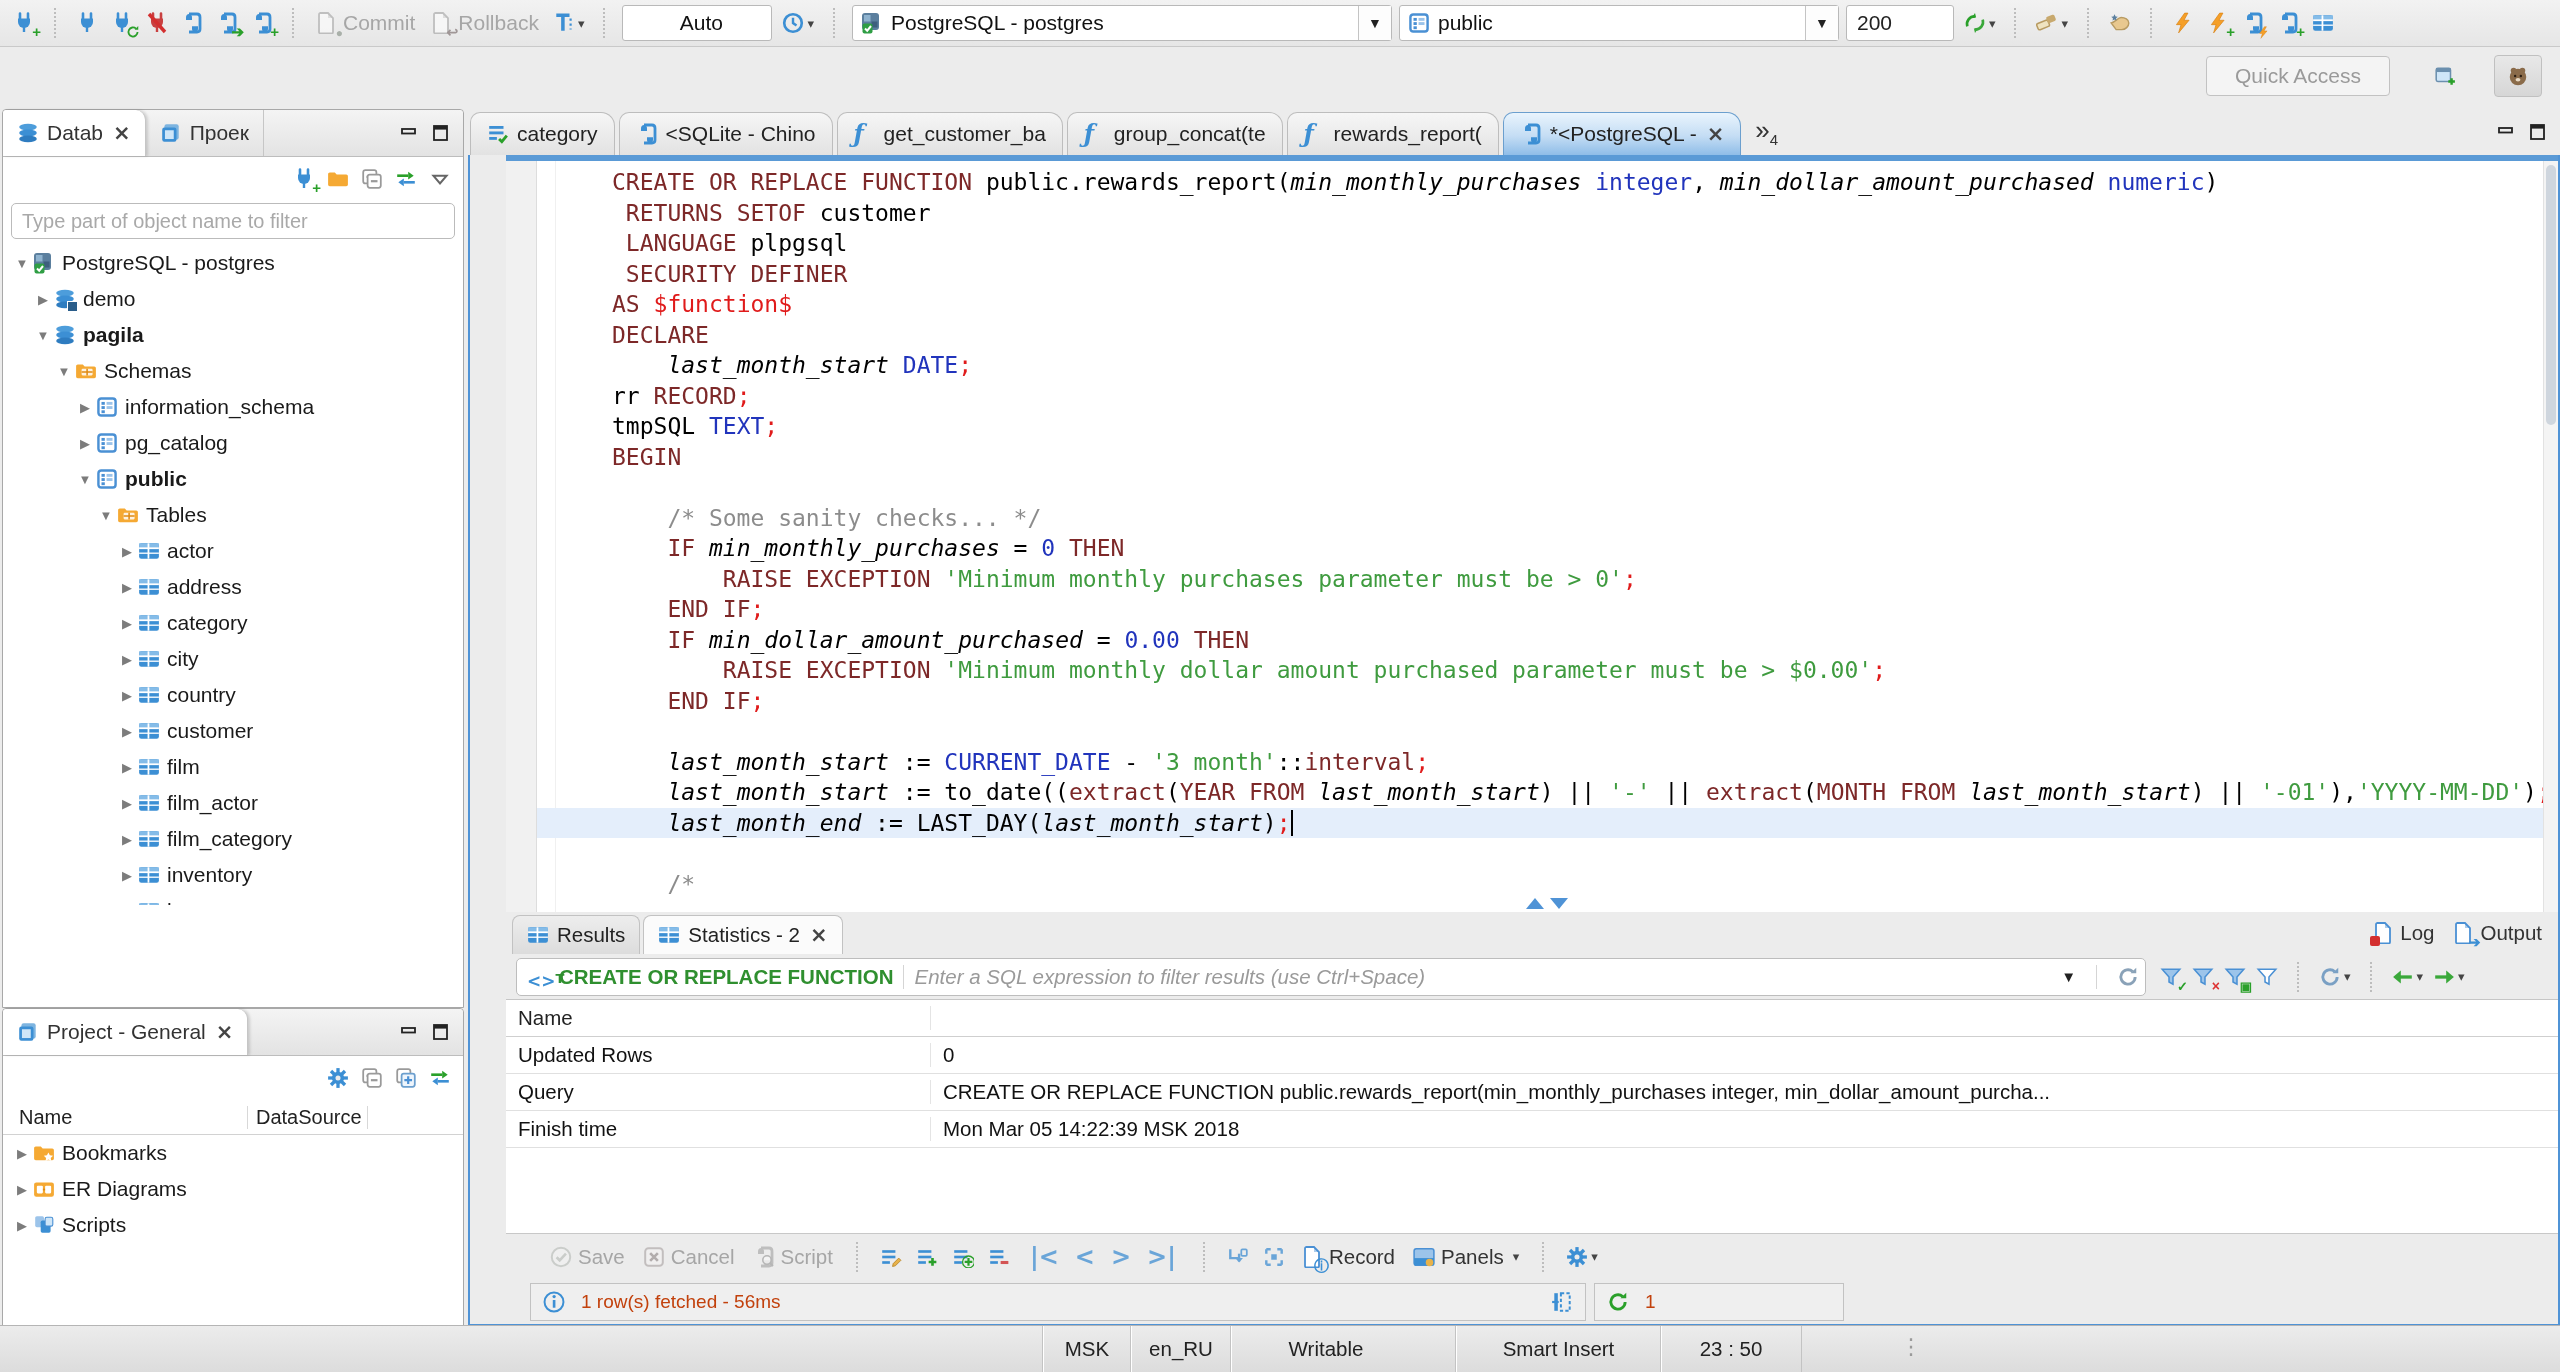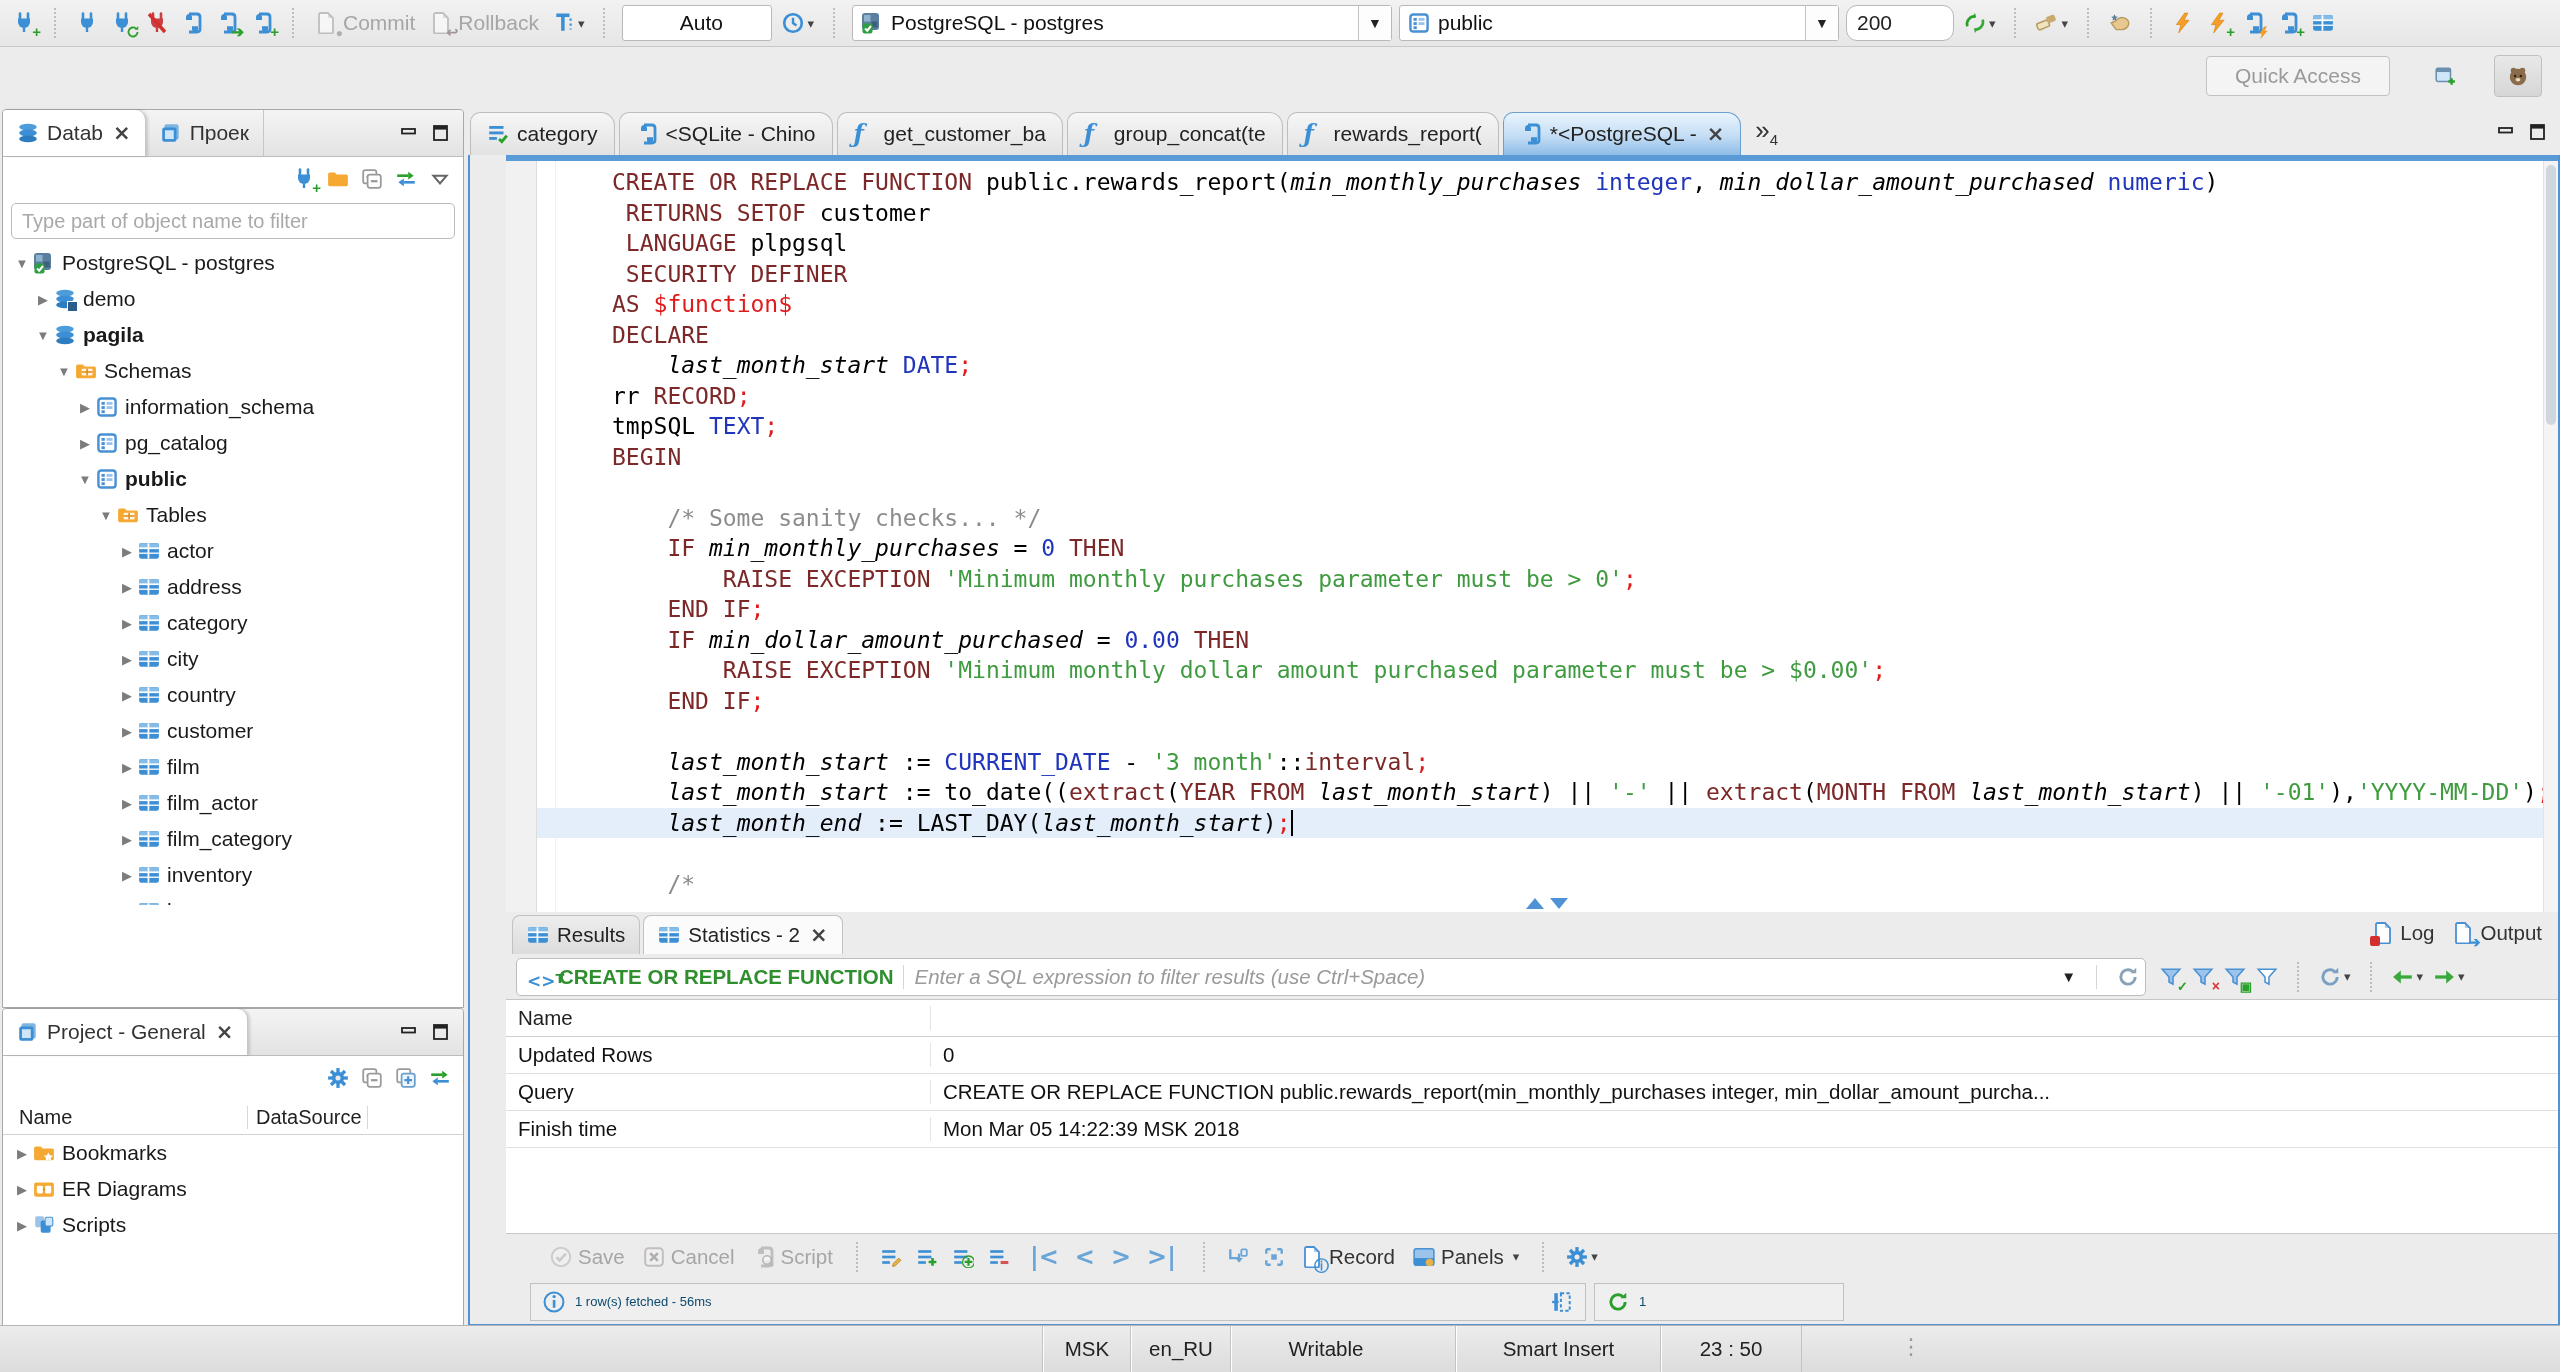--- a/index.html
+++ b/index.html
@@ -16,21 +16,21 @@
        border-bottom:1px solid #c9c9c9;display:flex;align-items:center;padding-left:10px;box-sizing:border-box;gap:7px;}
   .tb2{position:absolute;left:0;top:48px;width:100%;height:61px;background:#ececec;}
   .tbtn{display:flex;align-items:center;gap:6px;background:none;border:none;font:21px "Liberation Sans",sans-serif;color:#333;padding:2px 4px;}
   .tbtn.dis{color:#a6a6a6;}
   .tbtn.dis .ic{opacity:.55;filter:grayscale(.9);}
   .combo{display:flex;align-items:center;height:36px;background:#fff;border:1px solid #b9b9b9;border-radius:3px;
          font-size:21px;color:#111;box-sizing:border-box;padding-left:8px;}
   .combo .arr{width:32px;height:100%;border-left:1px solid #c4c4c4;display:flex;align-items:center;justify-content:center;
               font-size:14px;color:#222;margin-left:auto;background:#fdfdfd;}
   .combo.center{justify-content:center;padding-left:0;}
-  .tinput{height:36px;background:#fff;border:1px solid #b9b9b9;border-radius:11px;font-size:21px;display:flex;align-items:center;padding-left:10px;box-sizing:border-box;}
+  .tinput{height:36px;background:#fff;border:1px solid #b9b9b9;border-radius:3px;font-size:21px;display:flex;align-items:center;padding-left:10px;box-sizing:border-box;}
   .qa{position:absolute;right:170px;top:8px;width:182px;height:38px;border:1px solid #c2c2c2;border-radius:4px;
       color:#9a9a9a;font-size:21px;display:flex;align-items:center;justify-content:center;background:#f4f4f4;margin-left:40px;}
   .persp{position:absolute;top:8px;height:40px;display:flex;align-items:center;gap:10px;}
   .persp .pbtn{width:46px;height:40px;border:1px solid #c0c0c0;border-radius:4px;background:linear-gradient(#e8e8e8,#d6d6d6);
       display:flex;align-items:center;justify-content:center;}
   
   .sidebar{position:absolute;left:0;top:109px;width:466px;bottom:46px;}
   .panel{position:absolute;left:2px;right:2px;background:#fff;border:1px solid #a8a8a8;border-radius:4px 4px 0 0;box-sizing:border-box;}
   .nav-panel{top:0;height:899px;}
   .proj-panel{top:899px;bottom:0;}
@@ -98,21 +98,21 @@
   .ficons{display:flex;align-items:center;gap:10px;margin-left:14px;}
   .rtable{flex:1;background:#fff;border-top:1px solid #c6c6c6;overflow:hidden;font-size:20.5px;}
   .throw{display:flex;height:36px;align-items:center;border-bottom:1px solid #e0e0e0;color:#111;}
   .throw .n{width:425px;padding-left:12px;box-sizing:border-box;border-right:1px solid #e4e4e4;flex:none;}
   .throw .v{flex:1;padding-left:12px;white-space:nowrap;overflow:hidden;}
   .throw.hdr{border-bottom:1px solid #cfcfcf;color:#222;}
   .rtoolbar{height:45px;background:#ececec;border-top:1px solid #c8c8c8;display:flex;align-items:center;padding-left:40px;gap:10px;}
   .rtoolbar .tbtn{font-size:20.5px;}
   .navg{display:flex;align-items:center;gap:16px;margin:0 8px;font:700 24px "DejaVu Sans",sans-serif;color:#6aa5d8;}
   .rstatus{height:45px;background:#ececec;display:flex;align-items:center;padding-left:24px;gap:8px;}
-  .sbox{height:38px;border:1px solid #c2c2c2;background:#efefef;display:flex;align-items:center;gap:10px;padding:0 12px;box-sizing:border-box;font-size:13px;color:#0c4a6e;}
+  .sbox{height:38px;border:1px solid #c2c2c2;background:#efefef;display:flex;align-items:center;gap:16px;padding:0 12px;box-sizing:border-box;font-size:19px;color:#c2410c;}
   .sbox.b1{width:1056px;}
   .sbox.b2{width:250px;}
   
   .statusbar{position:absolute;left:0;bottom:0;width:100%;height:46px;background:linear-gradient(#ececec,#dcdcdc);border-top:1px solid #b5b5b5;}
   .scell{position:absolute;top:0;height:100%;display:flex;align-items:center;justify-content:center;font-size:20.5px;color:#222;
          border-left:1px solid #c3c3c3;box-shadow:inset 1px 0 0 #fff;}
   .scell:last-of-type{border-right:1px solid #c3c3c3;}
   .sdots{position:absolute;left:1900px;top:8px;color:#9a9a9a;font-size:22px;letter-spacing:2px;}
 </style>
 </head>

